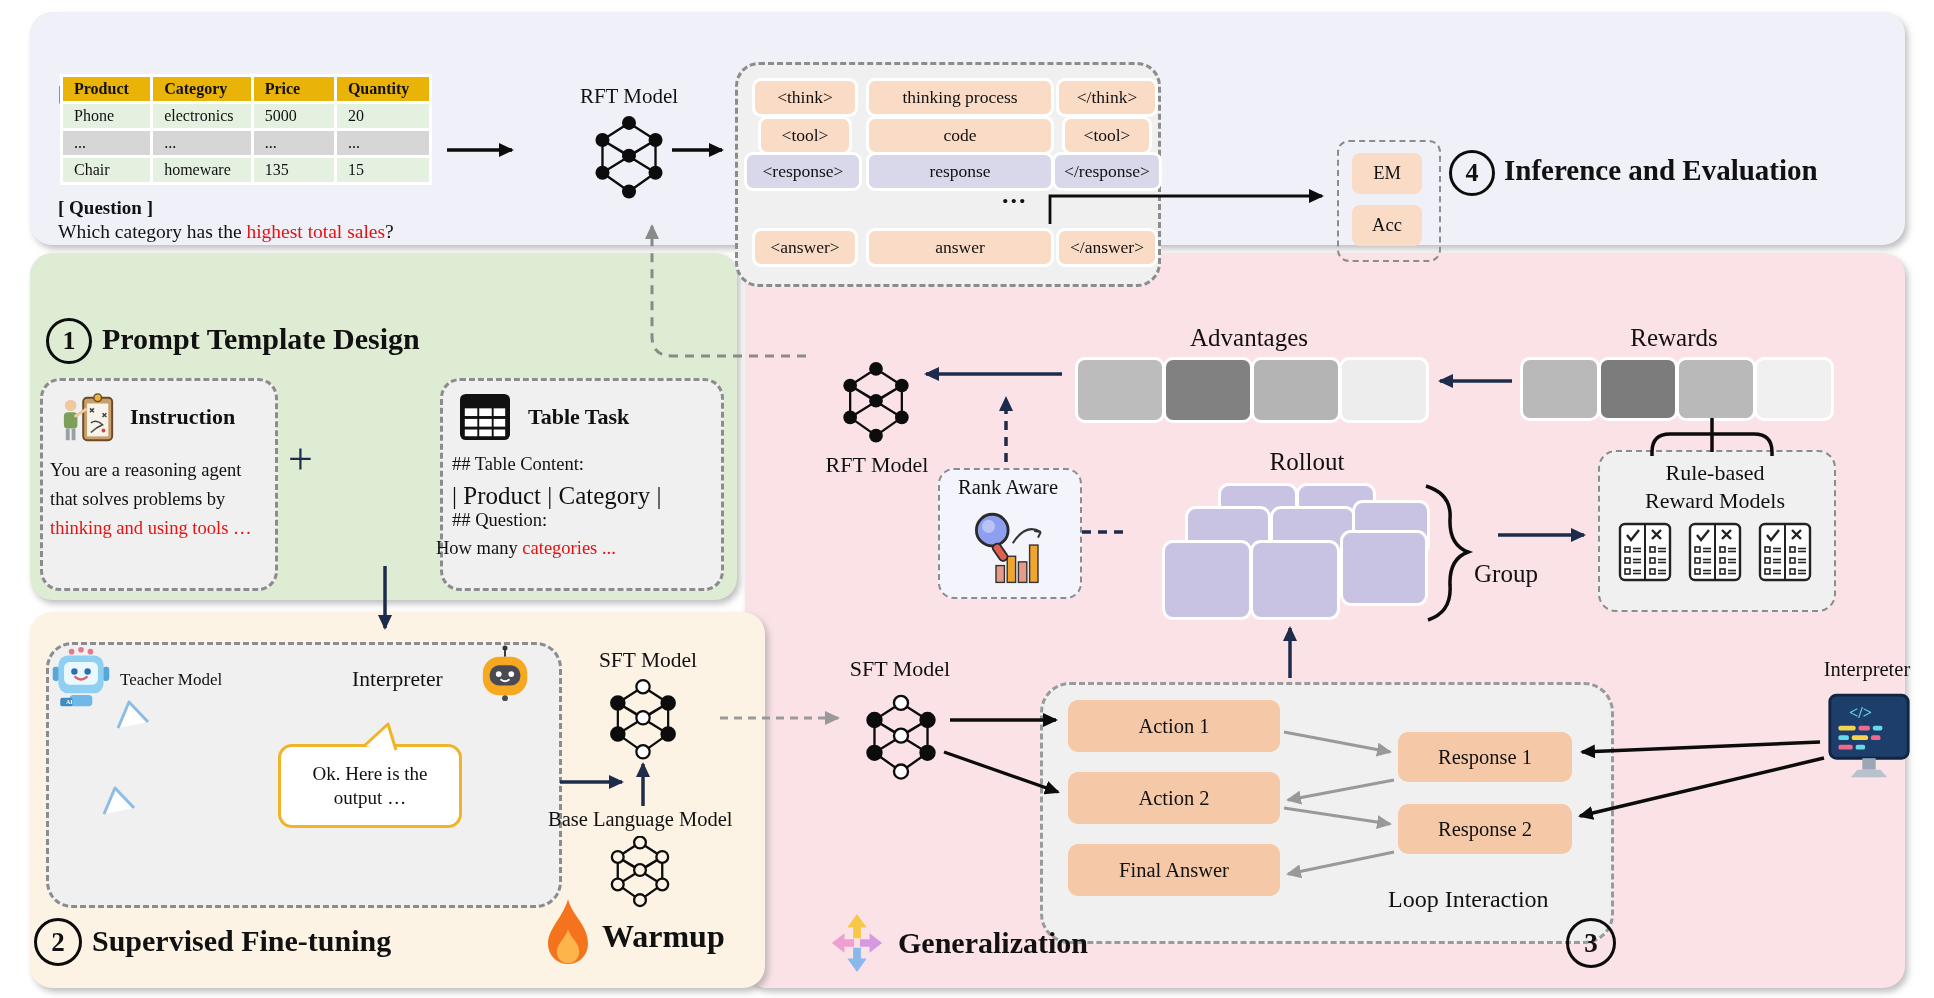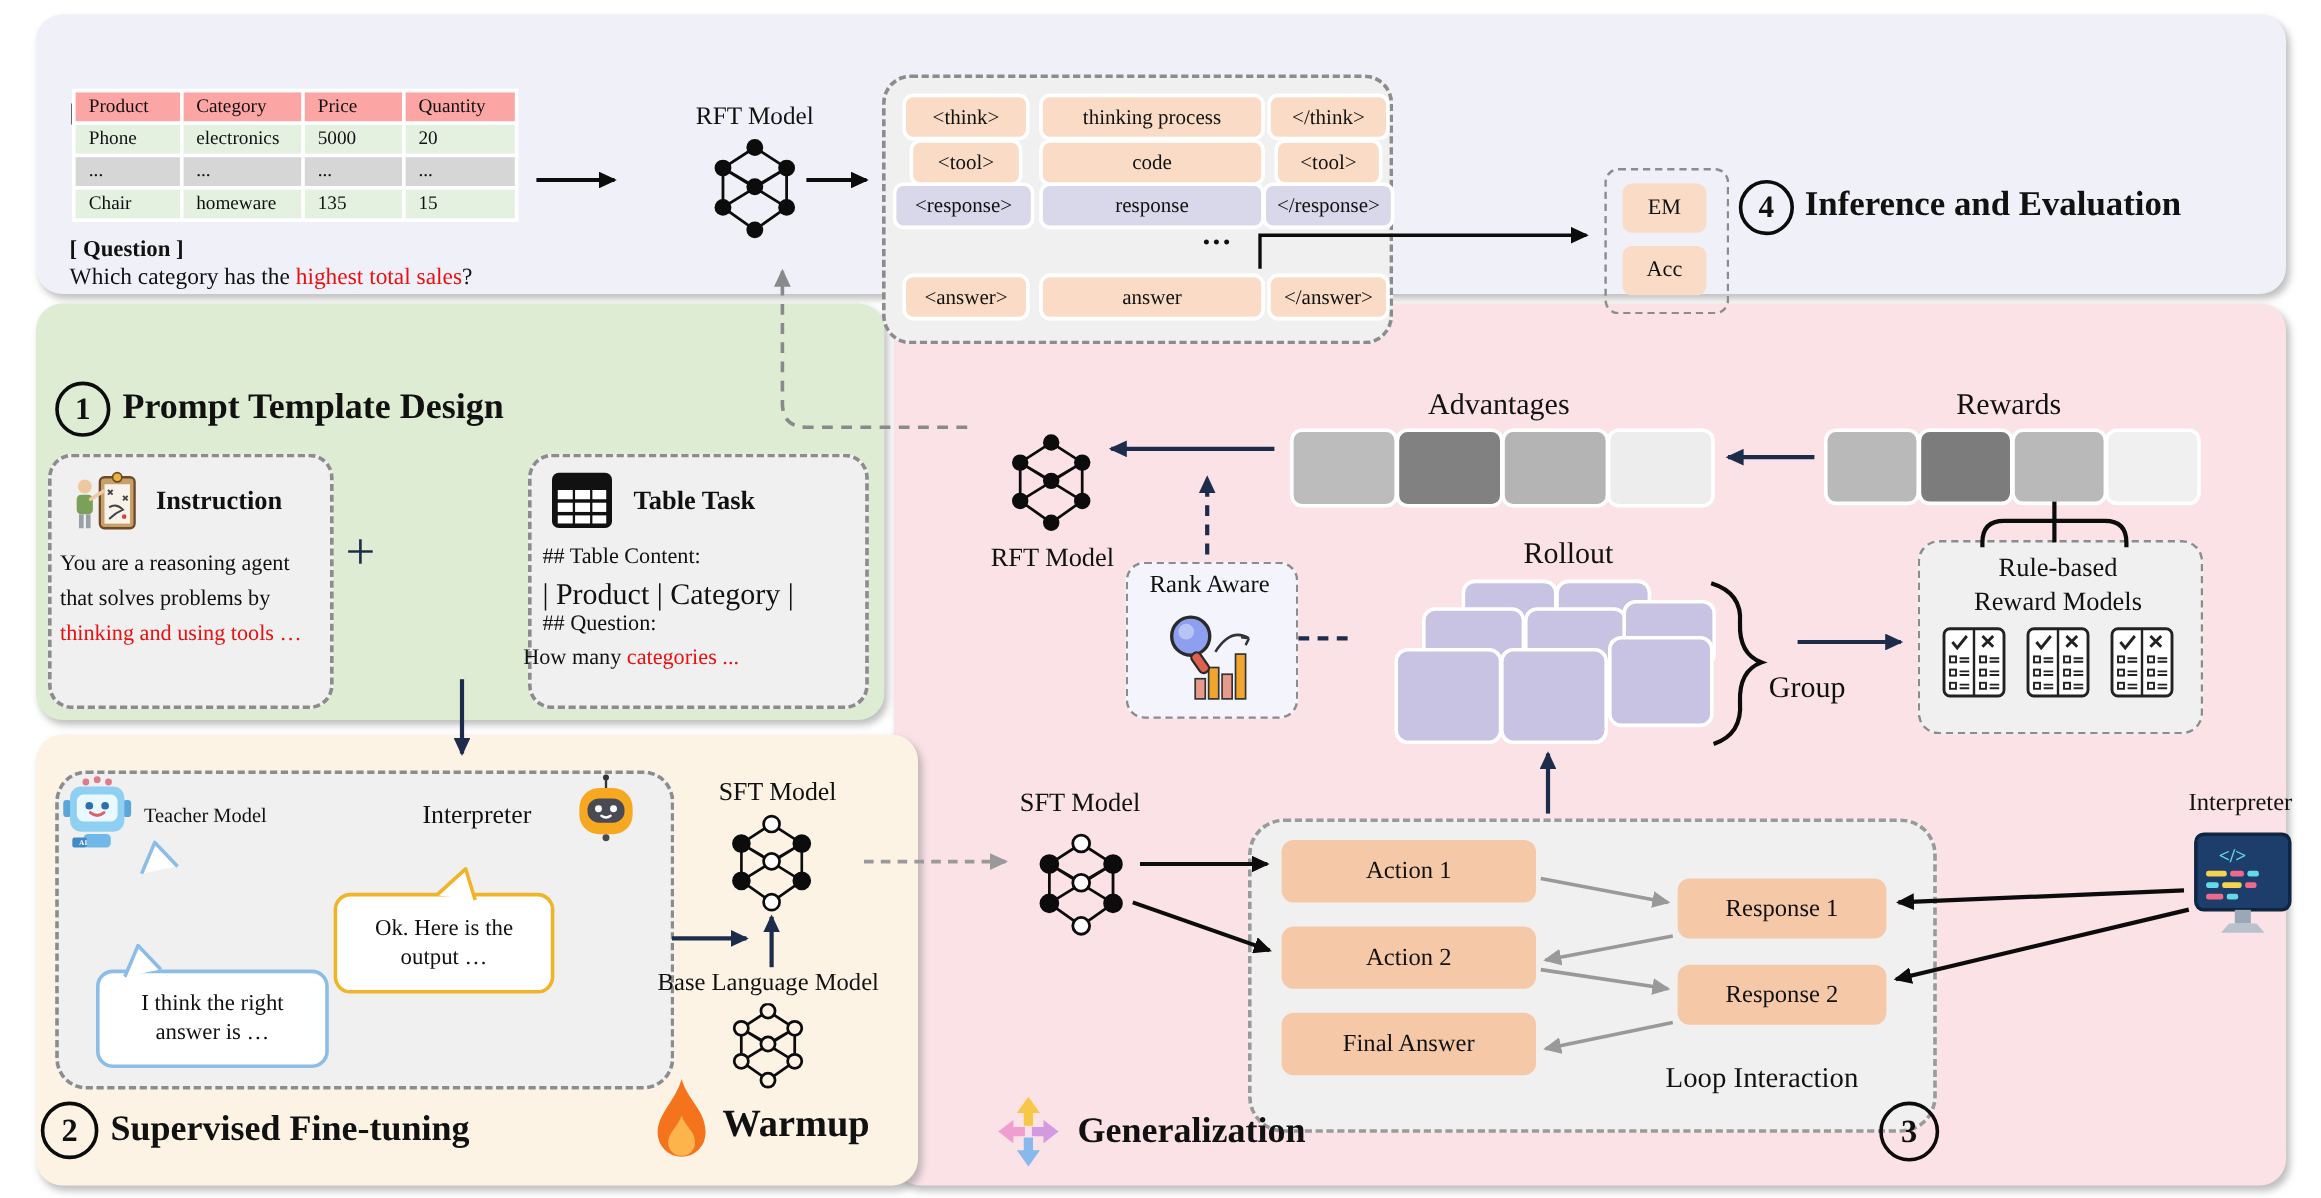--- a/index.html
+++ b/index.html
@@ -17,21 +17,21 @@
   .circnum{position:absolute;border:3.5px solid #0c0c0c;border-radius:50%;display:flex;align-items:center;justify-content:center;font-weight:bold;background:transparent;}
   .stitle{position:absolute;font-weight:bold;white-space:nowrap;}
   .lbl{position:absolute;white-space:nowrap;}
   .ctr{text-align:center;}
   .red{color:#e81010;}
   .bubble{position:absolute;background:#fff;border-radius:14px;display:flex;flex-direction:column;align-items:center;justify-content:center;font-size:19px;line-height:1.25;}
   .blueb{border:3px solid #8cbde6;}
   .goldb{border:3px solid #f0b429;}
   table.mini{border-collapse:collapse;font-size:16px;}
   table.mini td,table.mini th{border:3px solid #fff;padding:3px 0 3px 11px;text-align:left;font-weight:normal;}
-  table.mini th{background:#fca5a5;font-weight:normal;}
+  table.mini th{background:#eab308;font-weight:bold;}
   .rowA td{background:#e4f1e0;}
   .rowB td{background:#d6d6d6;}
   svg{display:block;}
   #overlay{position:absolute;left:0;top:0;z-index:50;pointer-events:none;}
 </style>
 </head>
 <body>
 
 <div id="stage">
 
@@ -196,24 +196,20 @@
     <path d="M24,36 Q28,39 32,36" stroke="#fff" stroke-width="2" fill="none" stroke-linecap="round"></path>
     <circle cx="28" cy="55" r="3" fill="#4a4a55"></circle>
   </svg>
 
   <svg class="abs" style="left:116px;top:700px;z-index:6;" width="36" height="30" viewBox="0 0 36 30">
     <path d="M2,28 L13,2 L32,22" fill="#fff" stroke="#8cbde6" stroke-width="3" stroke-linejoin="round"></path>
   </svg>
   <svg class="abs" style="left:102px;top:786px;z-index:6;" width="36" height="30" viewBox="0 0 36 30">
     <path d="M2,28 L13,2 L32,22" fill="#fff" stroke="#8cbde6" stroke-width="3" stroke-linejoin="round"></path>
   </svg>
-  <div class="bubble blueb" style="left:80px;top:808px;width:188px;height:76px;z-index:5;">
-    <span>I think the right</span>
-    <span>answer is …</span>
-  </div>
   <svg class="abs" style="left:362px;top:722px;z-index:6;" width="38" height="30" viewBox="0 0 38 30">
     <path d="M2,24 L26,2 L34,28" fill="#fff" stroke="#f0b429" stroke-width="3" stroke-linejoin="round"></path>
   </svg>
   <div class="bubble goldb" style="left:278px;top:744px;width:178px;height:78px;z-index:5;">
     <span>Ok. Here is the</span>
     <span>output …</span>
   </div>
 
   <div class="circnum" style="left:34px;top:918px;width:42px;height:42px;font-size:27px;">
       <span>2</span>

